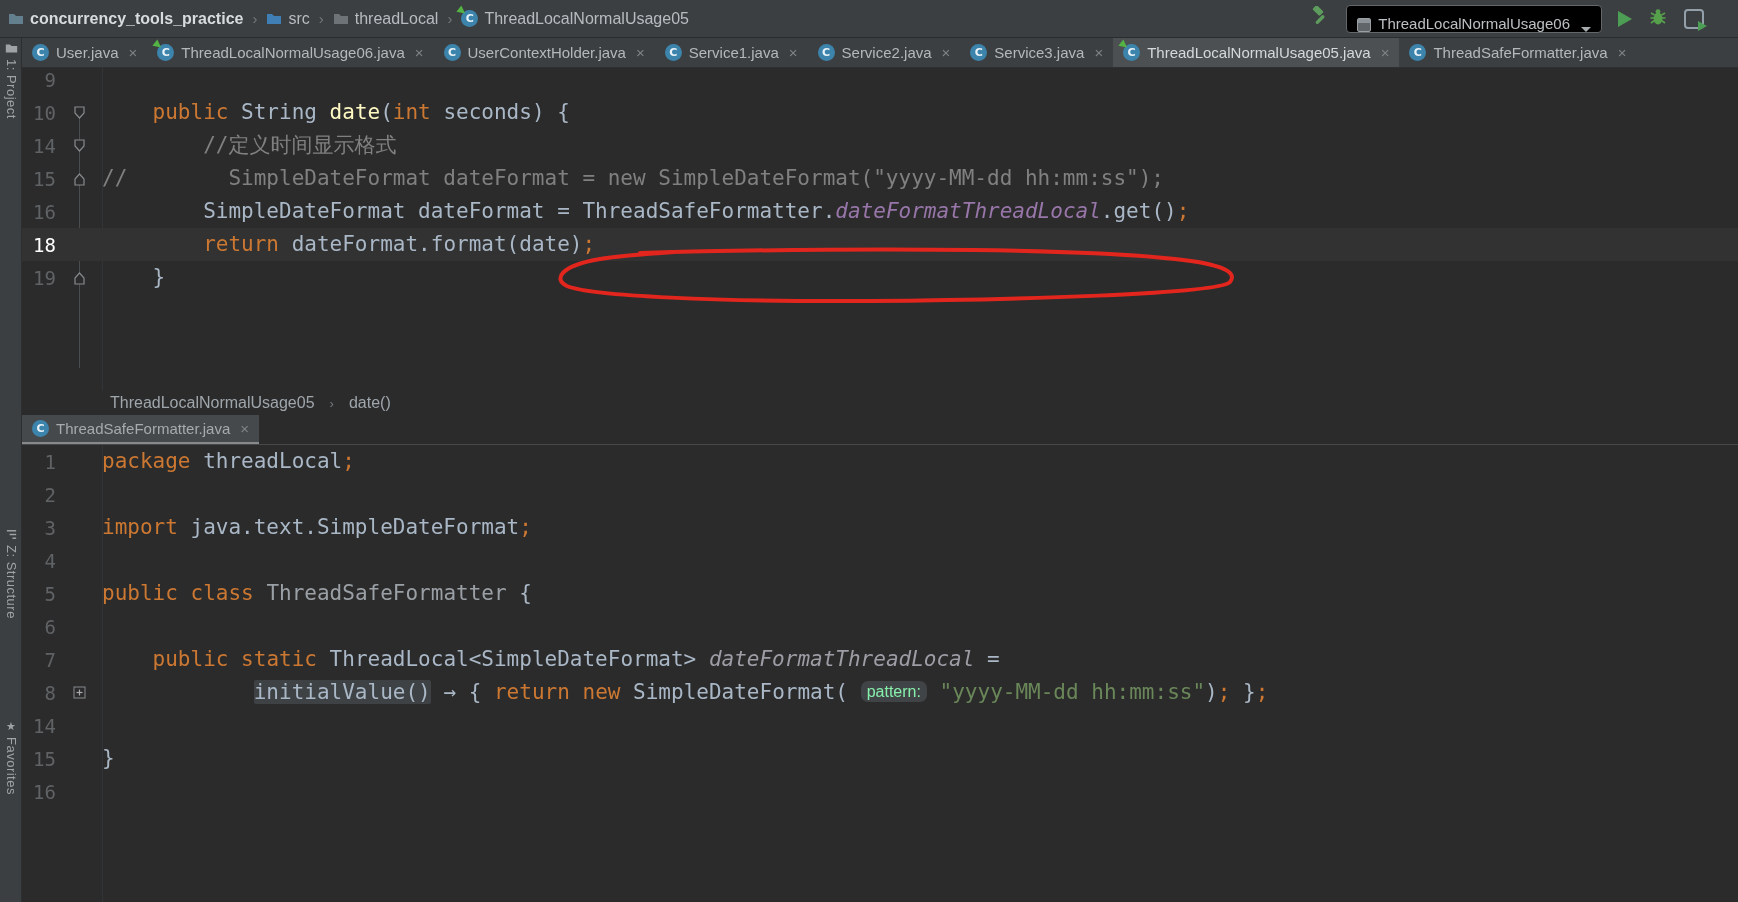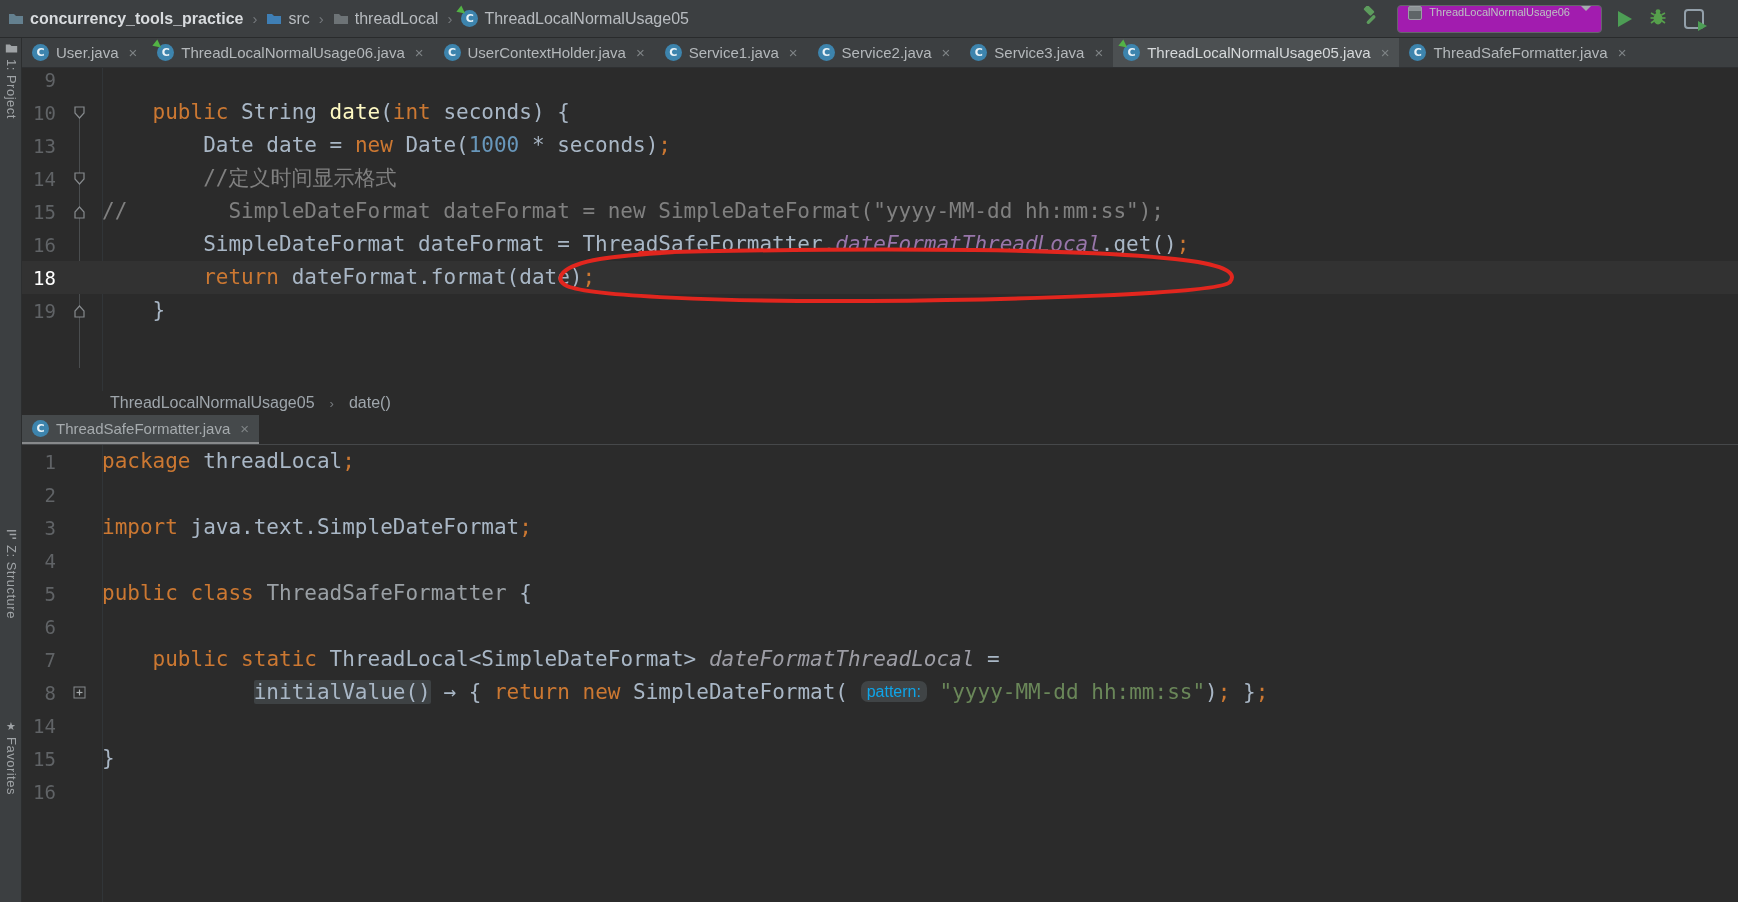--- a/index.html
+++ b/index.html
@@ -8,22 +8,22 @@
 
   
   #titlebar{position:absolute;left:0;top:0;width:100%;height:38px;background:#3c3f41;
             border-bottom:1px solid #292b2c;box-sizing:border-box;display:flex;align-items:center;
             padding:0 0 0 8px;z-index:3}
   #header-crumbs{display:flex;align-items:center;gap:6px;font-size:16px;color:#b8bcc0}
   .hcrumb{display:flex;align-items:center;gap:6px;cursor:default}
   .hcrumb.bold{font-weight:bold;color:#d8dbde}
   .hchev{color:#75797d;font-size:15px;margin:0 3px}
   #run-controls{margin-left:auto;display:flex;align-items:center;gap:16px;padding-right:34px}
-  .combo{display:flex;align-items:flex-start;gap:7px;height:26px;padding:0 10px;border:1px solid #63676a;
-         border-radius:4px;background:#a21caf;color:#bcc0c3;font-size:11px}
+  .combo{display:flex;align-items:flex-end;gap:7px;height:26px;padding:0 10px;border:1px solid #63676a;
+         border-radius:4px;background:#000000;color:#bcc0c3;font-size:15px}
   .combo-arrow{width:0;height:0;border-left:5px solid transparent;border-right:5px solid transparent;
                border-top:5px solid #a6abae;margin-left:4px}
   .appicon{display:inline-block;width:14px;height:14px;border:1px solid #9aa0a3;border-radius:2px;
            background:linear-gradient(#8d9396 0 4px,#5f6568 4px 100%);box-sizing:border-box}
   .play-tri{width:0;height:0;border-left:14px solid #4d9e55;border-top:8px solid transparent;
             border-bottom:8px solid transparent}
   .coverage{position:relative;width:16px;height:16px;border:2px solid #93a0aa;border-radius:4px}
   .coverage::after{content:"";position:absolute;right:-5px;bottom:-4px;width:0;height:0;
             border-left:9px solid #4d9e55;border-top:5px solid transparent;border-bottom:5px solid transparent}
 
@@ -67,21 +67,21 @@
   .c-num{color:#6897bb}
   .c-str{color:#6a8759}
   .c-cmt{color:#808080}
   .c-semi{color:#cc7832}
   .c-def{color:#a9b7c6}
   .c-fld{color:#9876aa;font-style:italic}
   .c-flddecl{color:#9d9da5;font-style:italic}
   .c-cls{color:#9aa0a5}
   .c-cmtfold{color:#8a8a8a;background:#3a3d3f;border-radius:2px}
   .c-foldchip{background:#3e4244;border-radius:2px}
-  .c-hint{background:#404446;color:#0ea5e9;border-radius:7px;font:16px "Liberation Sans",sans-serif;
+  .c-hint{background:#404446;color:#86efac;border-radius:7px;font:16px "Liberation Sans",sans-serif;
           padding:2px 6px;vertical-align:2px}
 
   
   #crumbs2{position:absolute;left:22px;right:0;top:391px;height:24px;background:#2b2b2b;display:flex;
            align-items:center;gap:12px;padding-left:88px;font-size:16px;color:#9fa6ac;z-index:1}
   #crumbs2 .hchev{font-size:13px}
 
   
   #btabrow{position:absolute;left:22px;right:0;top:415px;height:30px;border-bottom:1px solid #46484a;
            box-sizing:border-box;display:flex;background:#2b2b2b}
@@ -258,25 +258,20 @@
         <div class="row">
           <div class="ln">10</div>
           <div class="fold">
             <svg width="13" height="14" viewBox="0 0 13 14">
               <polygon points="2,1 11,1 11,7 6.5,12 2,7" fill="#2b2b2b" stroke="#868a8d" stroke-width="1.2"></polygon>
             </svg>
           </div>
           <div class="code"><span class="c-def">    </span><span class="c-kw">public</span><span class="c-def"> String </span><span class="c-mth">date</span><span class="c-def">(</span><span class="c-kw">int</span><span class="c-def"> seconds) {</span></div>
         </div>
         <div class="row">
-          <div class="ln">13</div>
-          <div class="fold"></div>
-          <div class="code"><span class="c-def">        Date date = </span><span class="c-kw">new</span><span class="c-def"> Date(</span><span class="c-num">1000</span><span class="c-def"> * seconds)</span><span class="c-semi">;</span></div>
-        </div>
-        <div class="row">
           <div class="ln">14</div>
           <div class="fold">
             <svg width="13" height="14" viewBox="0 0 13 14">
               <polygon points="2,1 11,1 11,7 6.5,12 2,7" fill="#2b2b2b" stroke="#868a8d" stroke-width="1.2"></polygon>
             </svg>
           </div>
           <div class="code"><span class="c-def">        </span><span class="c-cmt">//定义时间显示格式</span></div>
         </div>
         <div class="row">
           <div class="ln">15</div>

